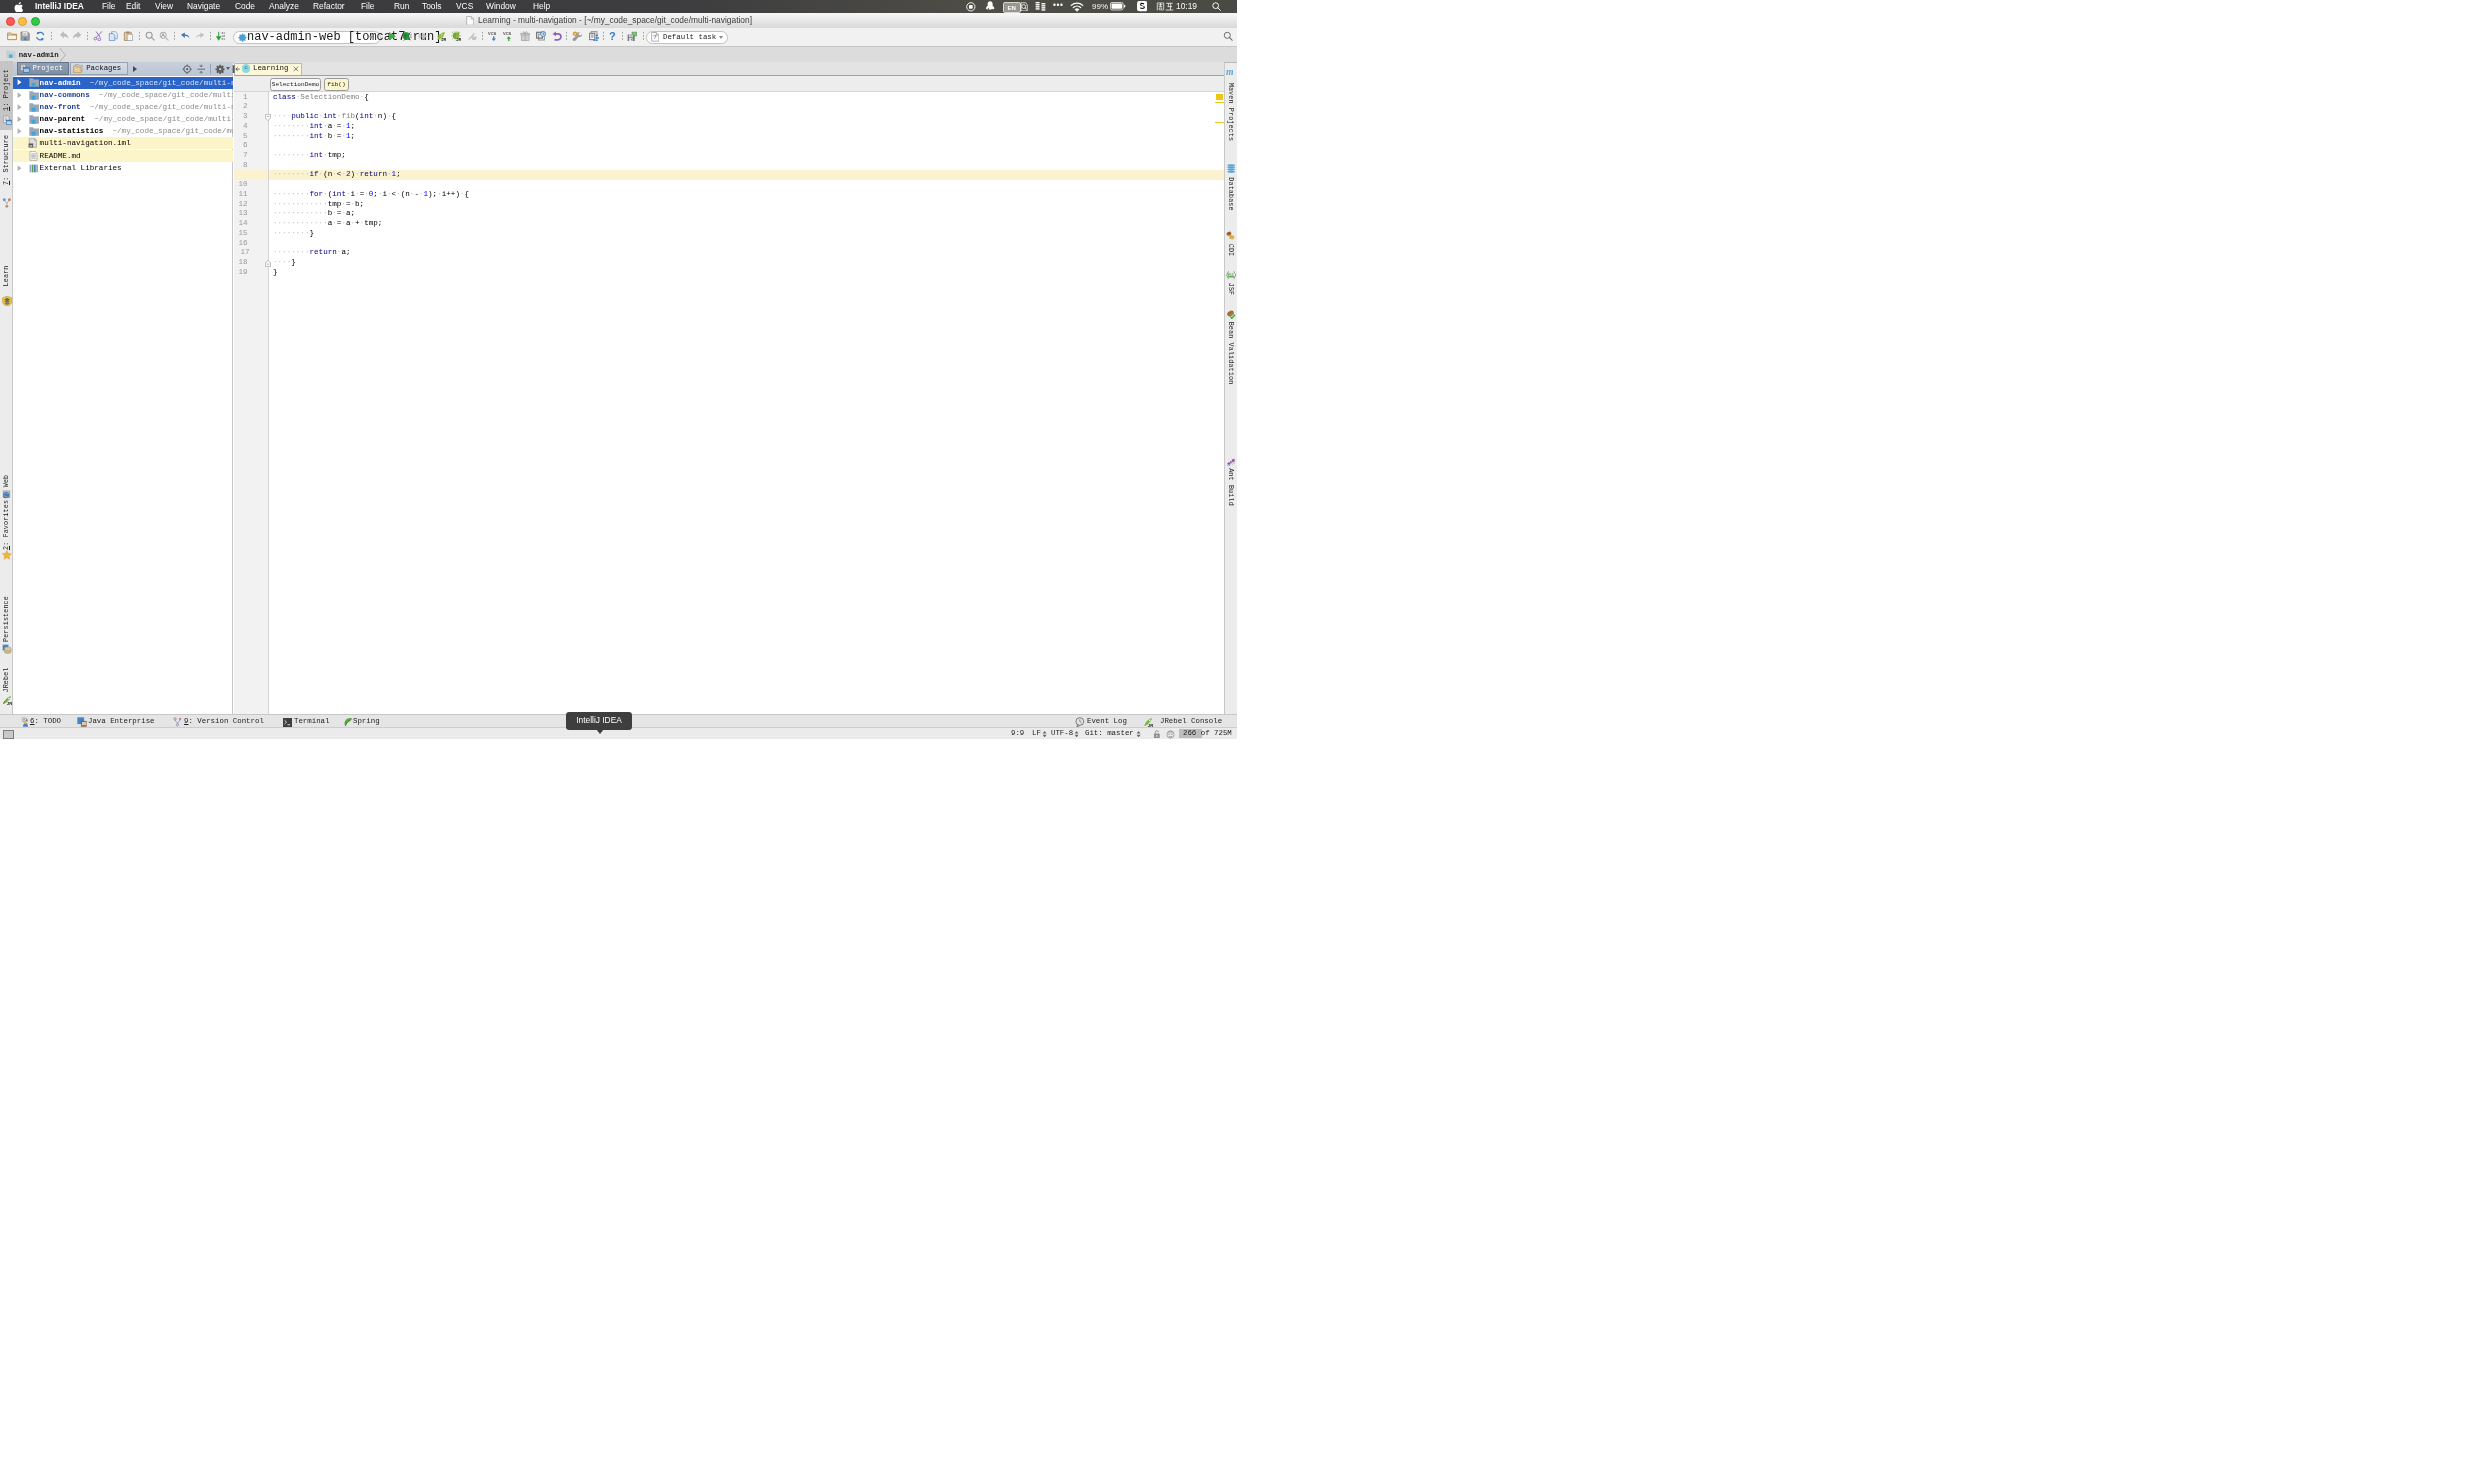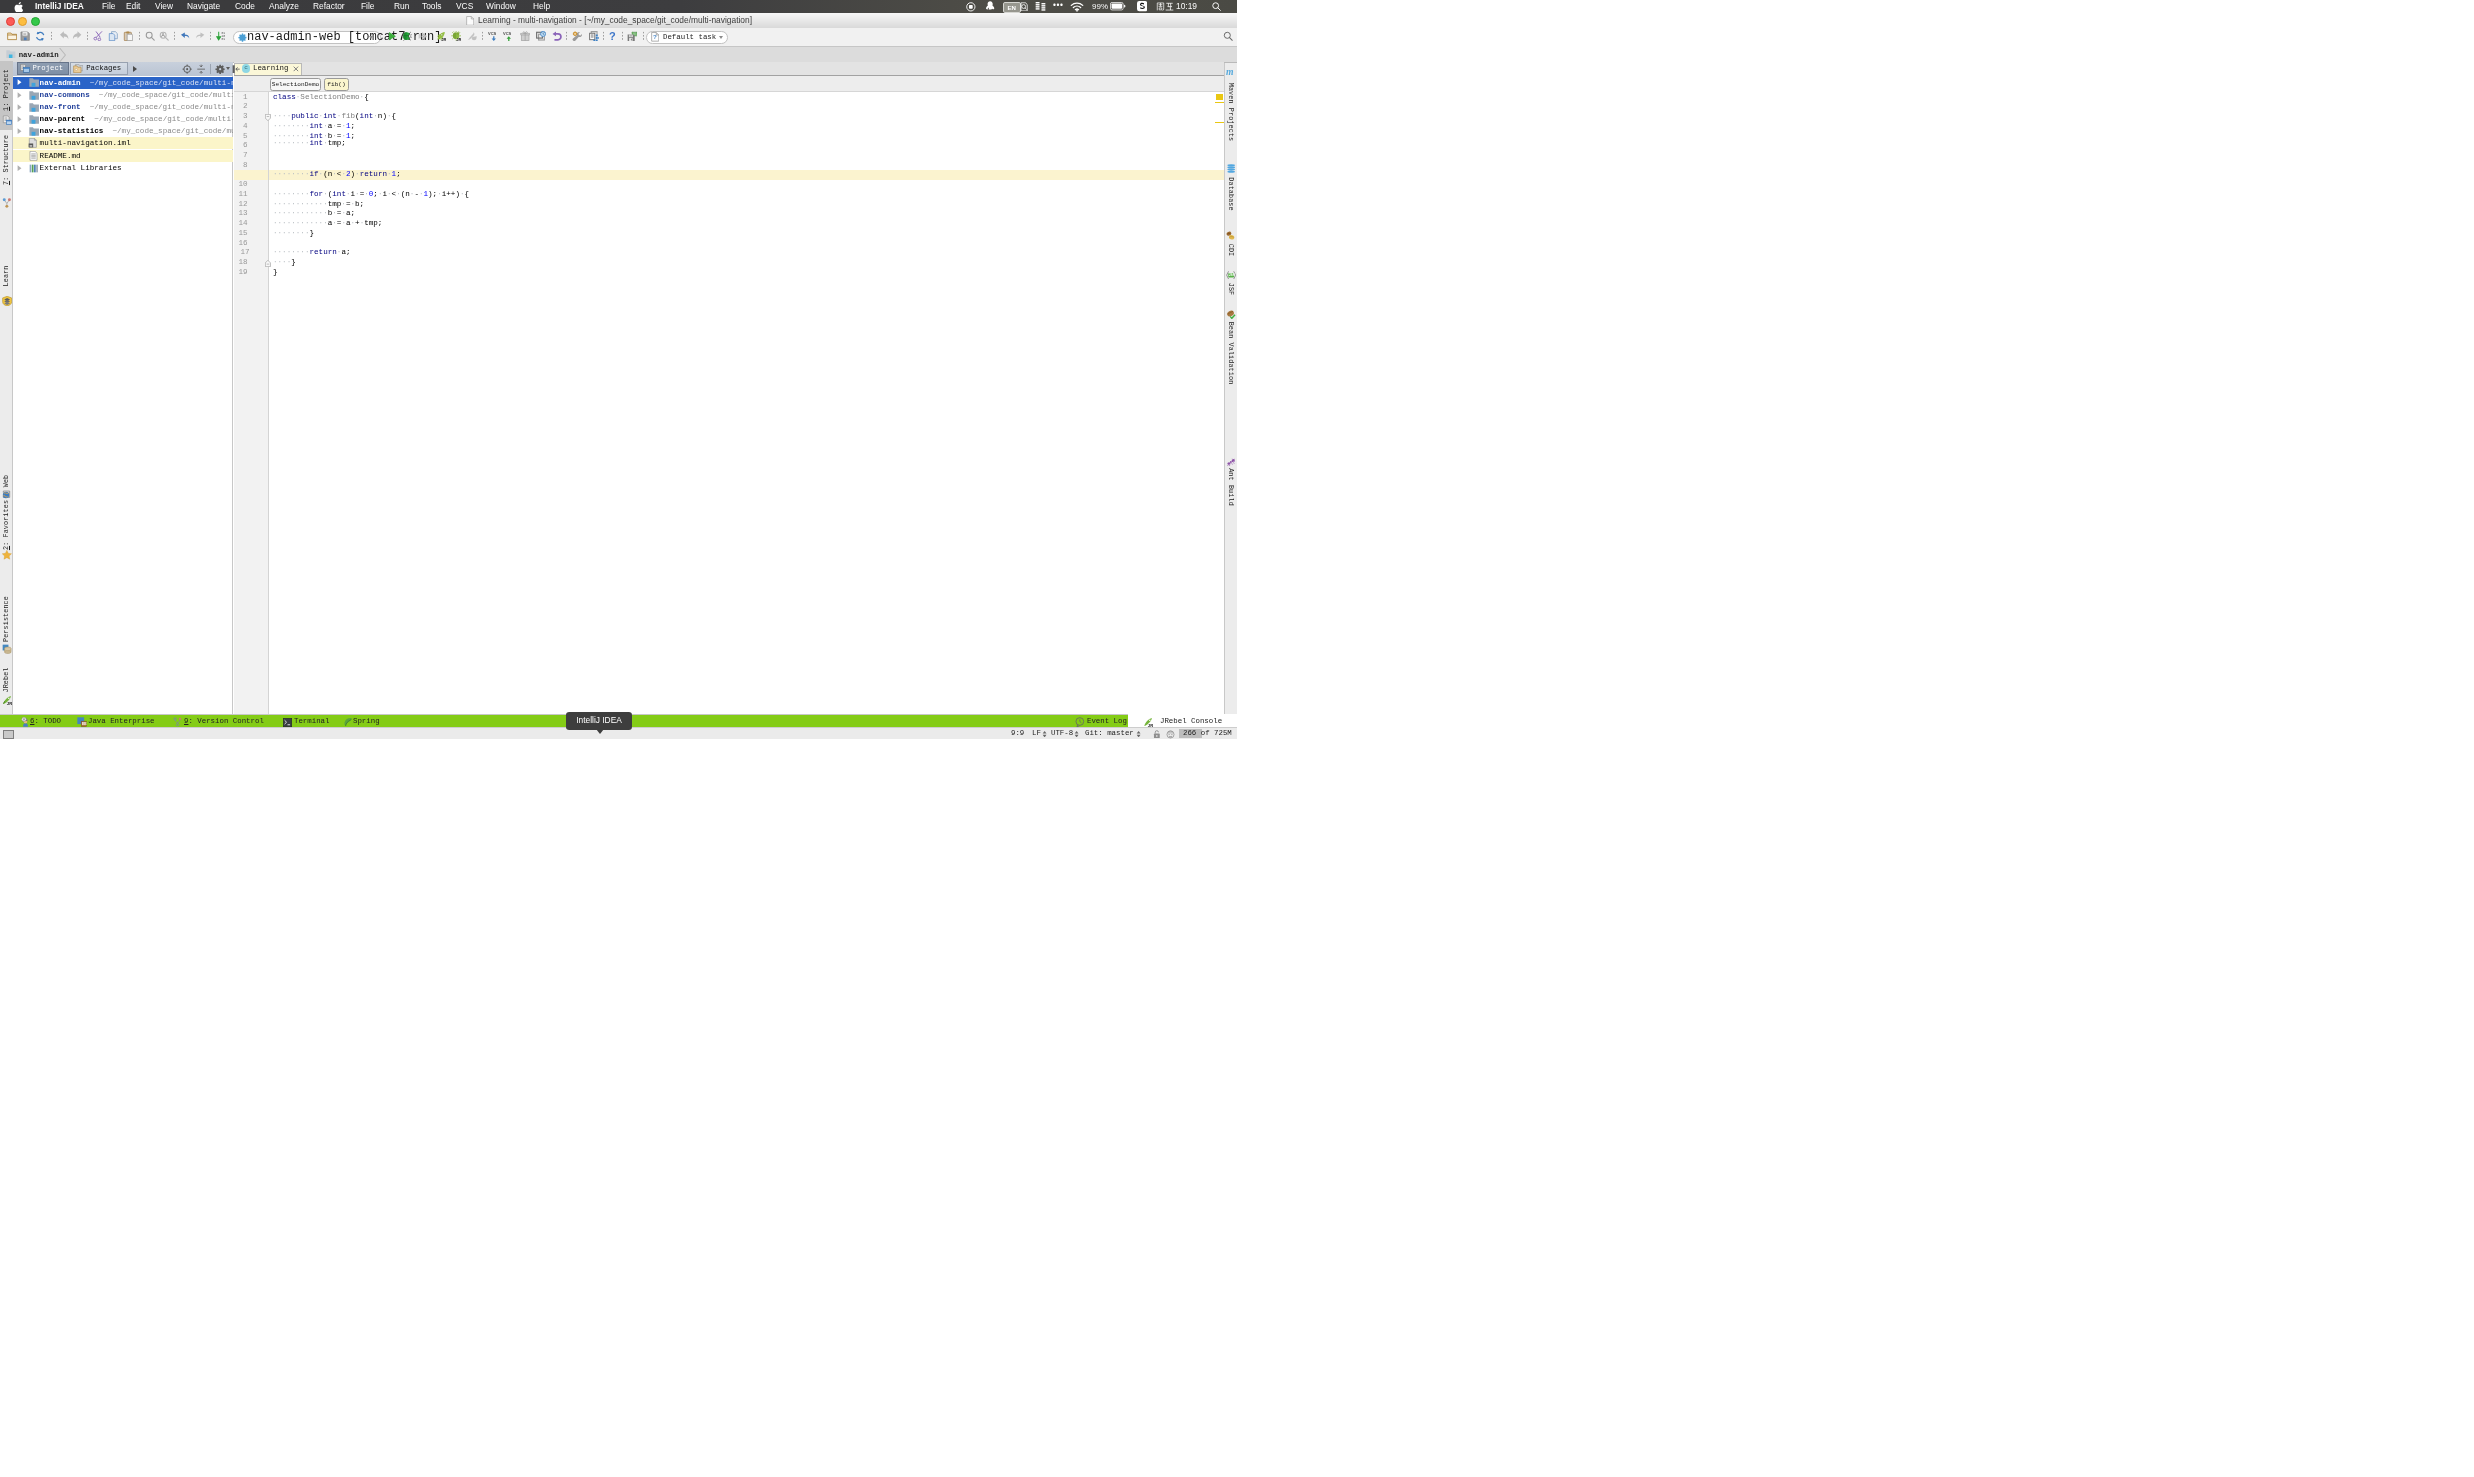--- a/index.html
+++ b/index.html
@@ -24,21 +24,21 @@
 #editor{position:absolute;left:234px;top:63px;width:990px;height:651px;background:#fff}
 #tabbar{position:absolute;left:234px;top:62px;width:990px;height:13.4px;background:#e3e3e3;border-bottom:0.6px solid #a2a2a2}
 #chipbar{position:absolute;left:234px;top:76px;width:990px;height:15px;background:#ededed;border-bottom:0.6px solid #d6d6d6}
 #gutter{position:absolute;left:234px;top:92px;width:34px;height:622px;background:#f2f2f2;border-right:0.6px solid #d4d4d4}
 .lnum{position:absolute;width:13.5px;text-align:right;font-size:7.6px;line-height:9.7px;color:#999999}
 .cl{position:absolute;left:273px;font-size:7.6px;line-height:9.7px;white-space:pre;color:#000}
 .kw{color:#000080;font-weight:normal}
 .num{color:#0000ff}
 .gray{color:#808080}
 .ws{color:#b9bec3}
-#status1{position:absolute;left:0;top:714px;width:1128px;height:13.5px;background:#84cc16;border-top:0.6px solid #c8c8c8;box-sizing:content-box}
+#status1{position:absolute;left:0;top:714px;width:1237px;height:13.5px;background:#e5e5e5;border-top:0.6px solid #c8c8c8;box-sizing:content-box}
 #status2{position:absolute;left:0;top:727px;width:1237px;height:11.3px;background:#ebebeb;border-top:0.6px solid #cdcdcd}
 .st{position:absolute;font-size:7.4px;color:#222;line-height:13.5px;white-space:pre}
 .st2{position:absolute;font-size:7.4px;color:#222;line-height:11.3px;white-space:pre}
 #tooltip{position:absolute;left:566px;top:712px;width:66px;height:17.7px;background:#3e3e3e;border-radius:3.2px;color:#fff;font-family:"Liberation Sans",sans-serif;font-size:8.4px;text-align:center;line-height:17.7px;z-index:50}
 #tooltip:after{content:"";position:absolute;left:30px;top:17.4px;border:4.5px solid transparent;border-top:5.2px solid #3e3e3e;border-bottom:none}
 .chip{position:absolute;box-sizing:border-box;border:0.6px solid #9a9a9a;border-radius:2.6px;font-size:6.1px;text-align:center;color:#1a1a1a}
 </style></head><body>
 
 <div id="menubar">
 <svg class="abs" style="left:13.5px;top:1.9px" width="9" height="9.7" viewBox="0 0 14 15">
@@ -523,21 +523,21 @@
   </svg>
 <svg class="abs" style="left:265px;top:260px;z-index:4" width="5.8" height="7" viewBox="0 0 9 11">
     <path d="M0.5 10.5h8v-6L4.5 0.5 0.5 4.5z" fill="#f8f8f8" stroke="#9a9a9a"></path>
     <path d="M2.5 6.5h4" stroke="#9a9a9a"></path>
   </svg>
 
 <div class="cl" style="top:93px;z-index:4"><b class="kw">class</b><span class="ws">·</span><span class="gray">SelectionDemo</span><span class="ws">·</span>{</div>
 <div class="cl" style="top:112px;z-index:4"><span class="ws">····</span><b class="kw">public</b><span class="ws">·</span><b class="kw">int</b><span class="ws">·</span><span class="gray">fib</span>(<b class="kw">int</b><span class="ws">·</span>n)<span class="ws">·</span>{</div>
 <div class="cl" style="top:122px;z-index:4"><span class="ws">········</span><b class="kw">int</b><span class="ws">·</span>a<span class="ws">·</span>=<span class="ws">·</span><span class="num">1</span>;</div>
 <div class="cl" style="top:132px;z-index:4"><span class="ws">········</span><b class="kw">int</b><span class="ws">·</span>b<span class="ws">·</span>=<span class="ws">·</span><span class="num">1</span>;</div>
-<div class="cl" style="top:139px;z-index:4"><span class="ws">········</span><b class="kw">int</b><span class="ws">·</span>tmp;</div>
+<div class="cl" style="top:151px;z-index:4"><span class="ws">········</span><b class="kw">int</b><span class="ws">·</span>tmp;</div>
 <div class="cl" style="top:170px;z-index:4"><span class="ws">········</span><b class="kw">if</b><span class="ws">·</span>(n<span class="ws">·</span>&lt;<span class="ws">·</span><span class="num">2</span>)<span class="ws">·</span><b class="kw">return</b><span class="ws">·</span><span class="num">1</span>;</div>
 <div class="cl" style="top:190px;z-index:4"><span class="ws">········</span><b class="kw">for</b><span class="ws">·</span>(<b class="kw">int</b><span class="ws">·</span>i<span class="ws">·</span>=<span class="ws">·</span><span class="num">0</span>;<span class="ws">·</span>i<span class="ws">·</span>&lt;<span class="ws">·</span>(n<span class="ws">·</span>-<span class="ws">·</span><span class="num">1</span>);<span class="ws">·</span>i++)<span class="ws">·</span>{</div>
 <div class="cl" style="top:200px;z-index:4"><span class="ws">············</span>tmp<span class="ws">·</span>=<span class="ws">·</span>b;</div>
 <div class="cl" style="top:209px;z-index:4"><span class="ws">············</span>b<span class="ws">·</span>=<span class="ws">·</span>a;</div>
 <div class="cl" style="top:219px;z-index:4"><span class="ws">············</span>a<span class="ws">·</span>=<span class="ws">·</span>a<span class="ws">·</span>+<span class="ws">·</span>tmp;</div>
 <div class="cl" style="top:229px;z-index:4"><span class="ws">········</span>}</div>
 <div class="cl" style="top:248px;z-index:4"><span class="ws">········</span><b class="kw">return</b><span class="ws">·</span>a;</div>
 <div class="cl" style="top:258px;z-index:4"><span class="ws">····</span>}</div>
 <div class="cl" style="top:268px;z-index:4">}</div>
 

